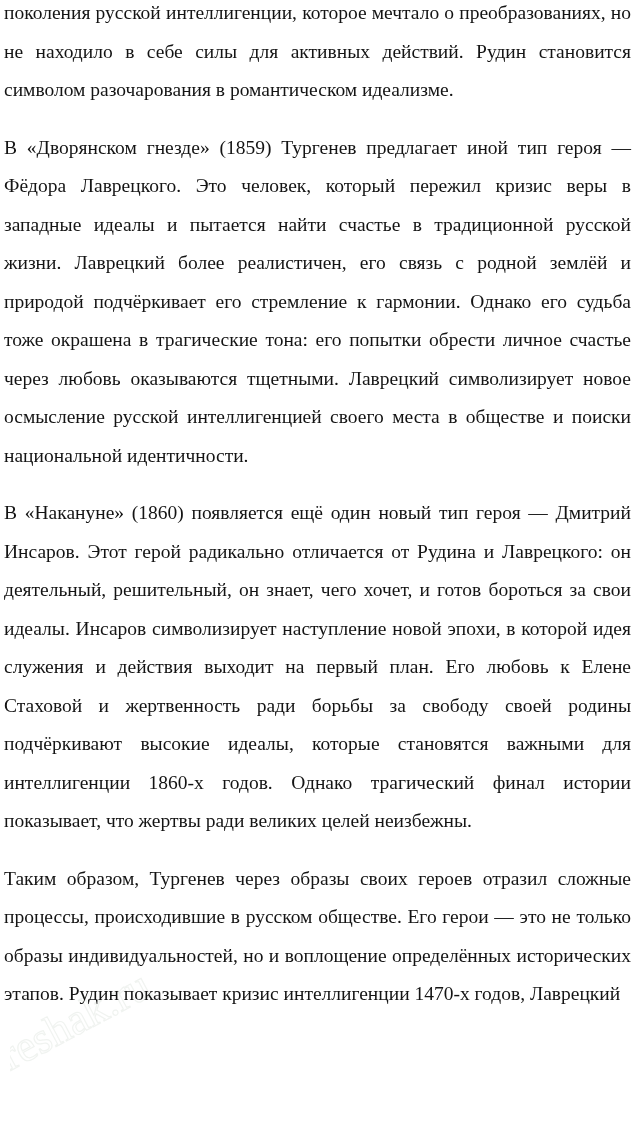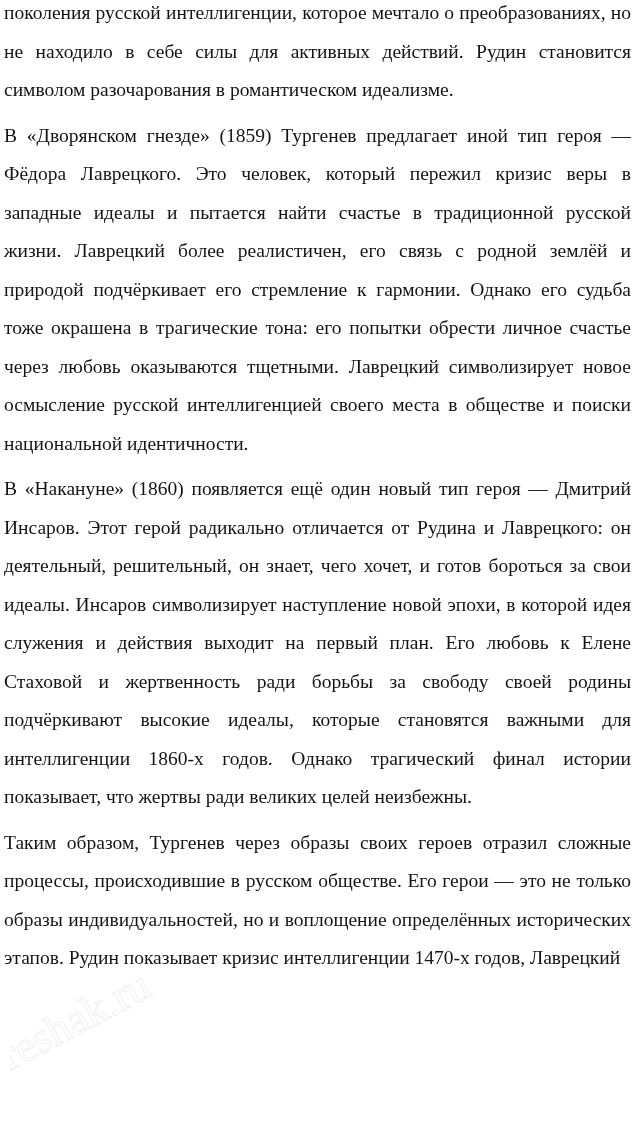--- a/index.html
+++ b/index.html
@@ -32,21 +32,21 @@
     margin: 0;
     padding: 0;
     font-size: 19.5px;
     line-height: 38.5px;
     text-align: justify;
     text-justify: inter-word;
     color: #141414;
     hyphens: none;
   }
   p.para + p.para {
-    margin-top: 7px;
+    margin-top: 19px;
   }
   p.first {
     margin-top: -6px;
   }
   
   .watermark {
     position: absolute;
     left: 10px;
     bottom: 14px;
     z-index: 1;

